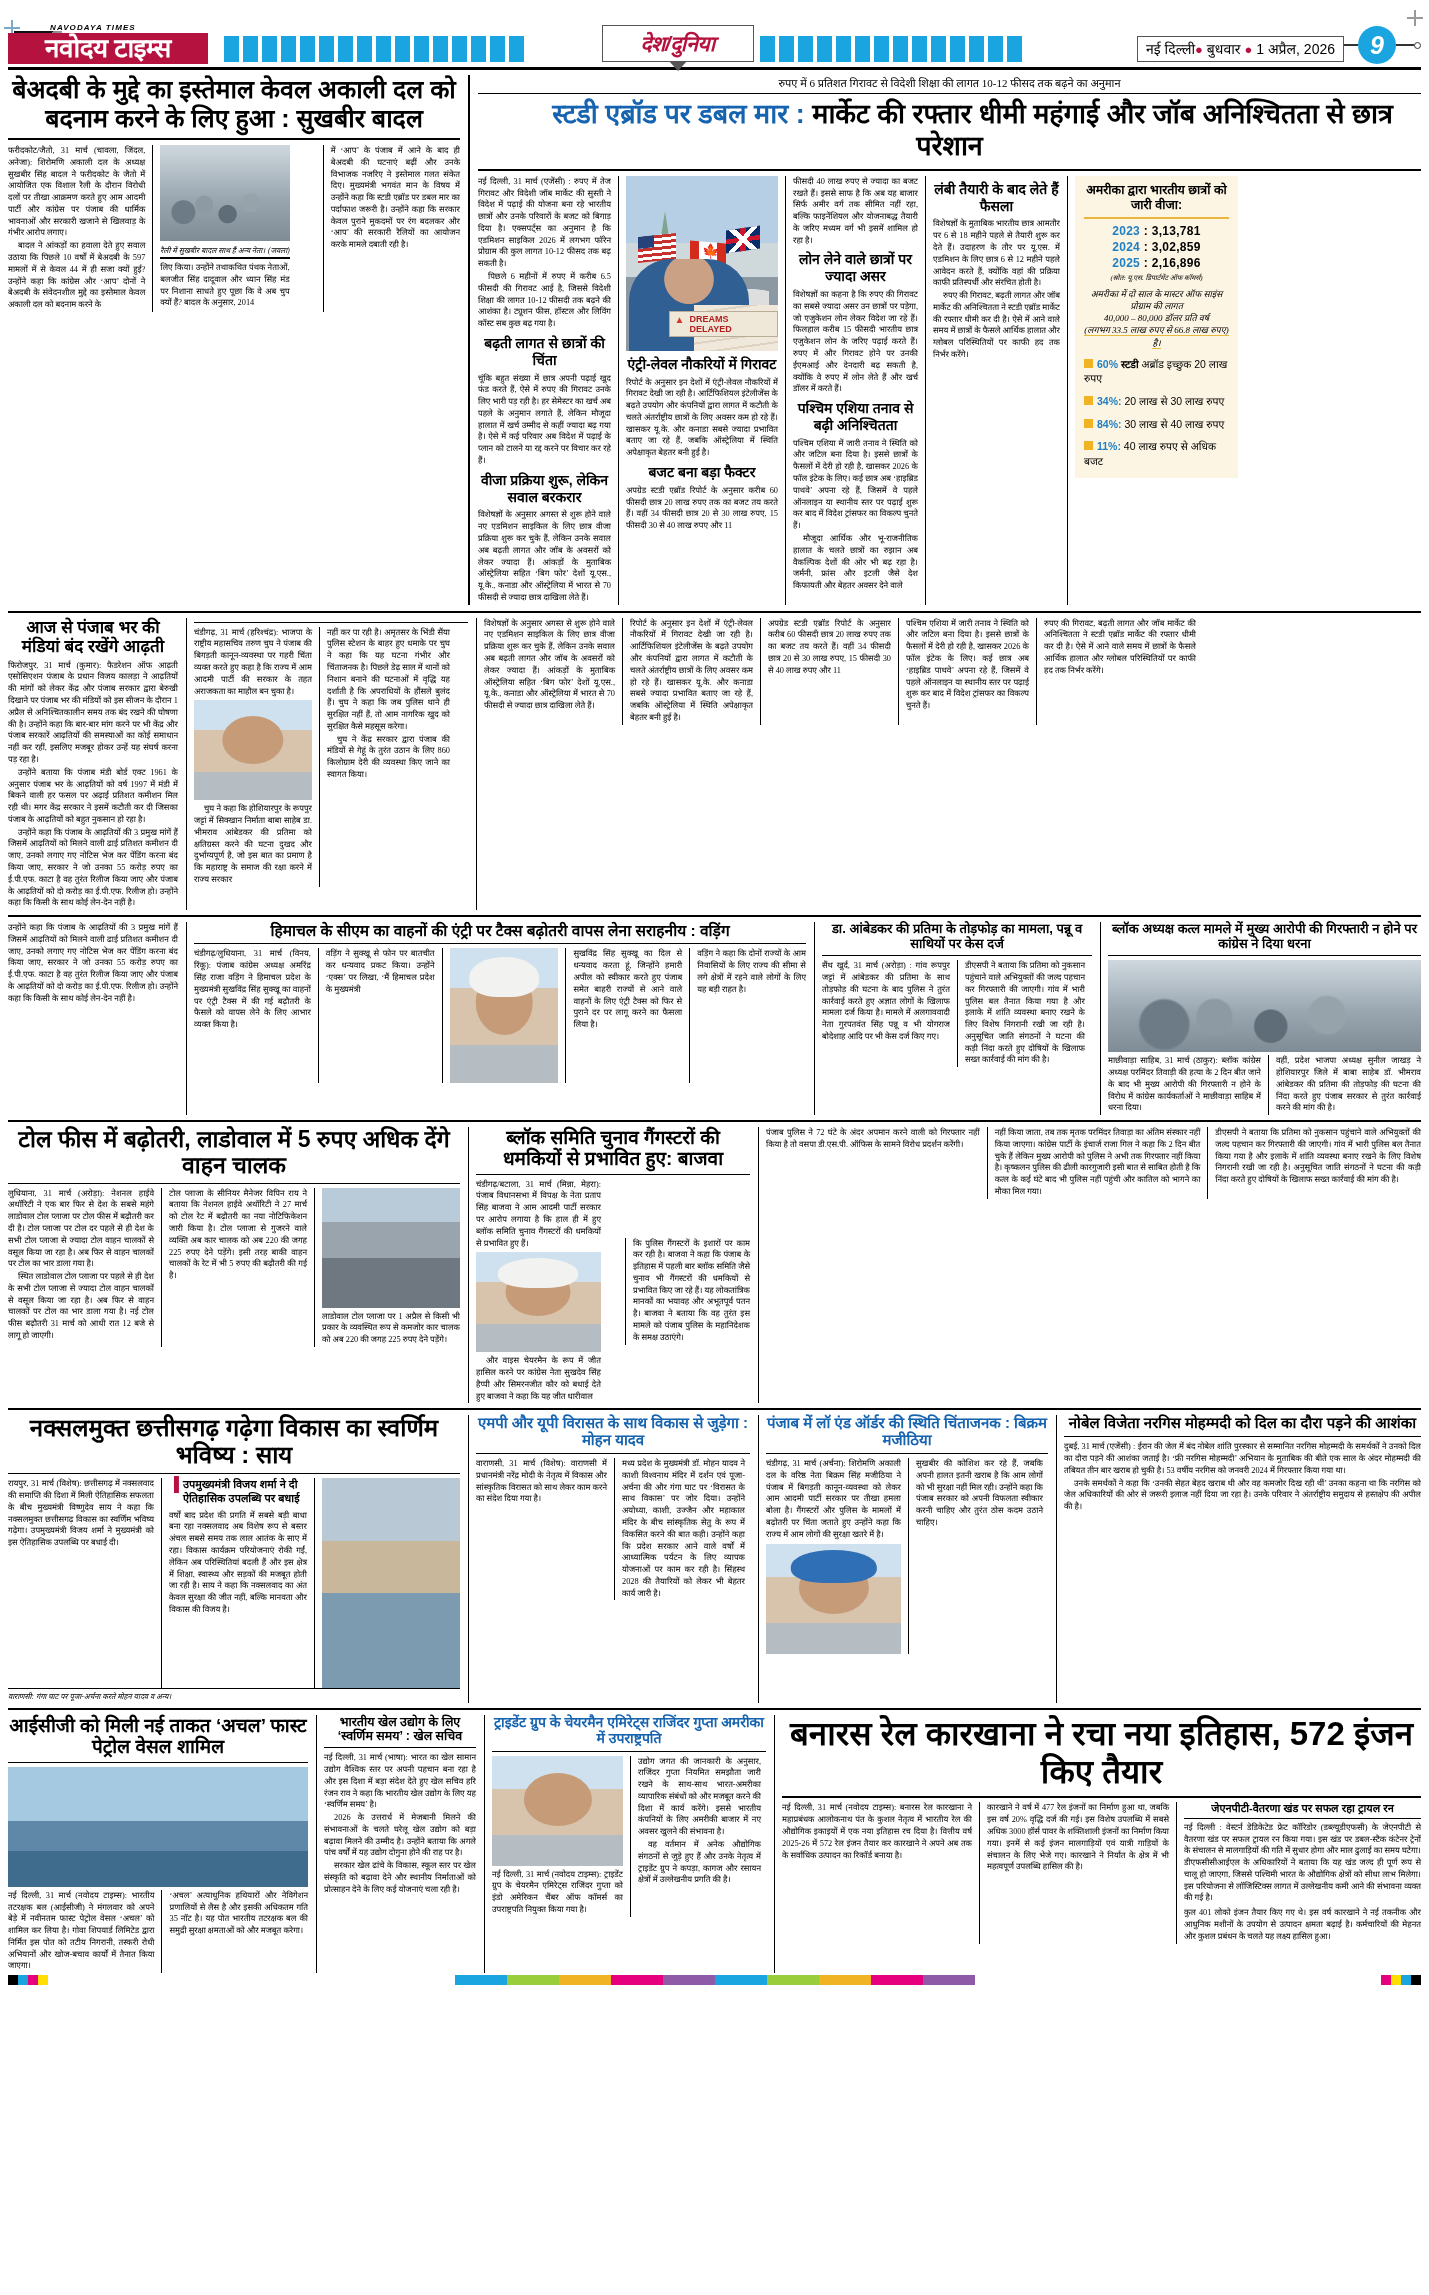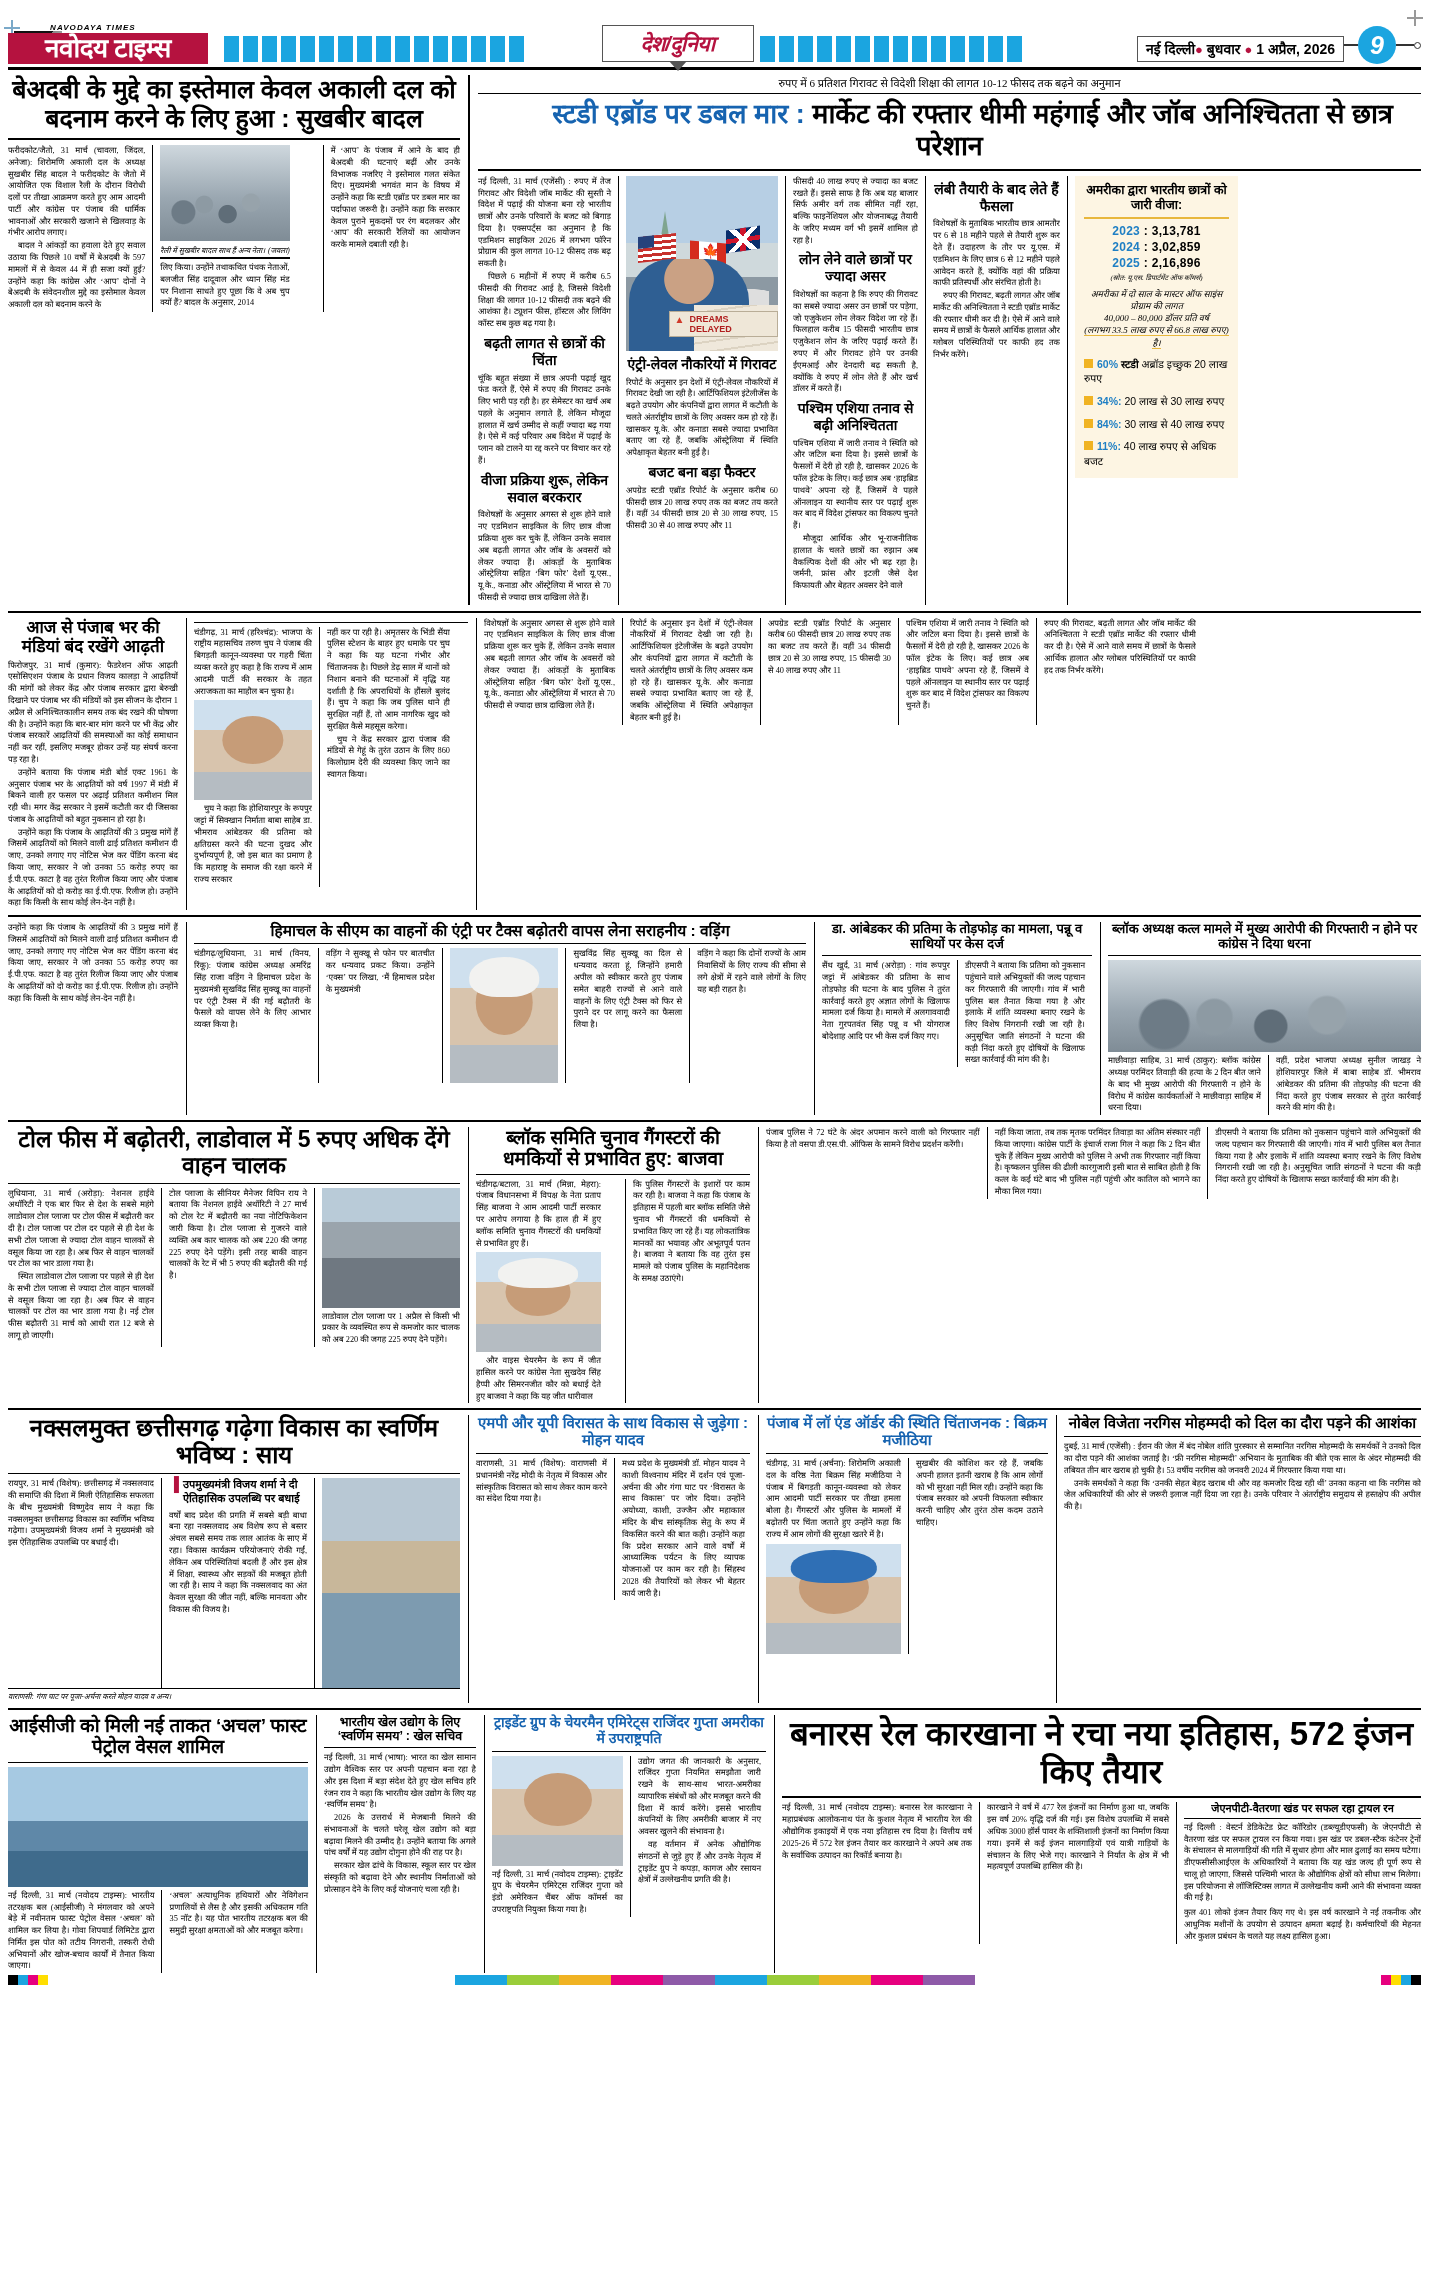--- a/index.html
+++ b/index.html
@@ -33,21 +33,21 @@
 
   .section-tab { position: relative; width: 152px; text-align: center; background: #fff;
                  border: 1.5px solid #555; margin-bottom: 2px; }
   .section-tab .st-txt { font-family: "Liberation Sans", sans-serif; font-weight: 900; font-style: italic;
                          font-size: 21px; color: #b5123f; padding: 3px 0 4px; letter-spacing: -0.5px; }
   .section-tab:after { content: ""; position: absolute; left: 50%; bottom: -10px; transform: translateX(-50%);
                        width: 0; height: 0; border-left: 9px solid transparent; border-right: 9px solid transparent;
                        border-top: 10px solid #555; }
 
   .dateline { border: 1.2px solid #555; background: #fff; padding: 2px 8px 3px; font-family: "Liberation Sans", sans-serif;
-              font-weight: 700; font-size: 14px; white-space: nowrap; margin-bottom: 2px; }
+              font-weight: 400; font-size: 14px; white-space: nowrap; margin-bottom: 2px; }
   .dot { color: #b5123f; font-size: 13px; }
   .pagenum-wrap { position: relative; display: flex; align-items: center; margin-bottom: 0px; }
   .pg-line { width: 14px; height: 1.5px; background: #333; }
   .pagenum { width: 38px; height: 38px; border-radius: 50%; background: #1ba5e0; color: #fff;
              font-family: "Liberation Sans", sans-serif; font-weight: 700; font-size: 25px;
              display: flex; align-items: center; justify-content: center; font-style: italic; }
   .pg-tick { width: 18px; height: 1.5px; background: #333; }
   .pg-circ { width: 7px; height: 7px; border: 1.5px solid #333; border-radius: 50%; }
   .crop-tr { position: absolute; right: -2px; top: -16px; width: 16px; height: 16px; }
   .crop-tr:before, .crop-tr:after { content: ""; position: absolute; background: #999; }
@@ -538,21 +538,21 @@
               </div>
           </div>
         </div>
       </div>
     </div>
 
     <div style="width:282px;" class="vline">
       <div style="padding-left:7px;">
         <div class="hl" style="font-size:19px;">ब्लॉक समिति चुनाव गैंगस्टरों की धमकियों से प्रभावित हुए: बाजवा</div>
         <div class="hr-thin"></div>
-        <div style="display:flex; gap:24px;">
+        <div style="display:flex; gap:24px;align-items:center;">
           <div style="width:131px;" class="body-txt">
             <p>चंडीगढ़/बटाला, 31 मार्च (मिन्ना, मेहरा): पंजाब विधानसभा में विपक्ष के नेता प्रताप सिंह बाजवा ने आम आदमी पार्टी सरकार पर आरोप लगाया है कि हाल ही में हुए ब्लॉक समिति चुनाव गैंगस्टरों की धमकियों से प्रभावित हुए हैं।</p>
             <div class="portrait turban-white" style="height:100px; margin:3px 0;"></div>
             <p>और वाइस चेयरमैन के रूप में जीत हासिल करने पर कांग्रेस नेता सुखदेव सिंह हैप्पी और सिमरनजीत कौर को बधाई देते हुए बाजवा ने कहा कि यह जीत धारीवाल</p>
           </div>
           <div style="width:131px;" class="vline body-txt">
             <div style="padding-left:7px;">
                 <p>कि पुलिस गैंगस्टरों के इशारों पर काम कर रही है। बाजवा ने कहा कि पंजाब के इतिहास में पहली बार ब्लॉक समिति जैसे चुनाव भी गैंगस्टरों की धमकियों से प्रभावित किए जा रहे हैं। यह लोकतांत्रिक मानकों का भयावह और अभूतपूर्व पतन है। बाजवा ने बताया कि वह तुरंत इस मामले को पंजाब पुलिस के महानिदेशक के समक्ष उठाएंगे।</p>
               </div>
           </div>

